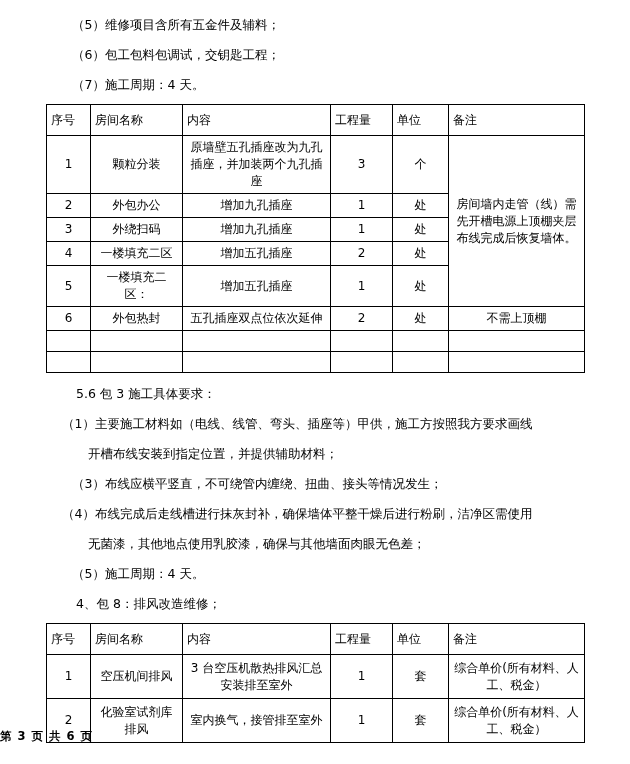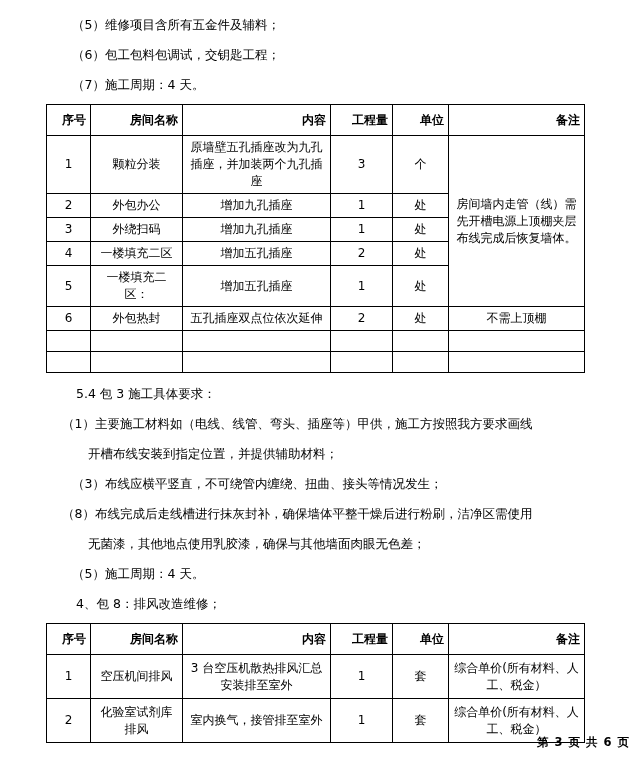--- a/index.html
+++ b/index.html
@@ -49,35 +49,35 @@
     table-layout: fixed;
   }
   table.doc td, table.doc th {
     border: 1px solid #000000;
     font-size: 12px;
     padding: 3px 4px;
     vertical-align: middle;
     line-height: 17px;
   }
   table.doc th {
-    text-align: right;
-    font-weight: bold;
+    text-align: left;
+    font-weight: normal;
     height: 24px;
   }
   td.c { text-align: center; }
   td.l { text-align: center; }
   .row-h { height: 24px; }
   .row-empty { height: 21px; }
   .spacer-sm { height: 6px; }
   .footer {
     position: absolute;
-    bottom: 14px;
+    bottom: 20px;
     left: 0;
     width: 630px;
-    text-align: right;
+    text-align: left;
     font-size: 11.5px;
     font-weight: bold;
     letter-spacing: 1px;
   }
 </style>
 </head>
 <body>
 
 <div class="page">
 
@@ -164,25 +164,25 @@
         <td class="l"></td>
         <td class="c"></td>
         <td class="c"></td>
         <td class="l"></td>
       </tr>
     </tbody>
   </table>
 
   <div class="spacer-sm"></div>
 
-  <p class="sec-title">5.4 包 3 施工具体要求：</p>
+  <p class="sec-title">5.6 包 3 施工具体要求：</p>
 
   <p class="para wrap2">（1）主要施工材料如（电线、线管、弯头、插座等）甲供，施工方按照我方要求画线开槽布线安装到指定位置，并提供辅助材料；</p>
   <p class="para indent1">（3）布线应横平竖直，不可绕管内缠绕、扭曲、接头等情况发生；</p>
-  <p class="para wrap2">（8）布线完成后走线槽进行抹灰封补，确保墙体平整干燥后进行粉刷，洁净区需使用无菌漆，其他地点使用乳胶漆，确保与其他墙面肉眼无色差；</p>
+  <p class="para wrap2">（4）布线完成后走线槽进行抹灰封补，确保墙体平整干燥后进行粉刷，洁净区需使用无菌漆，其他地点使用乳胶漆，确保与其他墙面肉眼无色差；</p>
   <p class="para indent1">（5）施工周期：4 天。</p>
 
   <p class="sec-title">4、包 8：排风改造维修；</p>
 
   <table class="doc">
     <colgroup>
       <col style="width:44px">
       <col style="width:92px">
       <col style="width:148px">
       <col style="width:62px">

